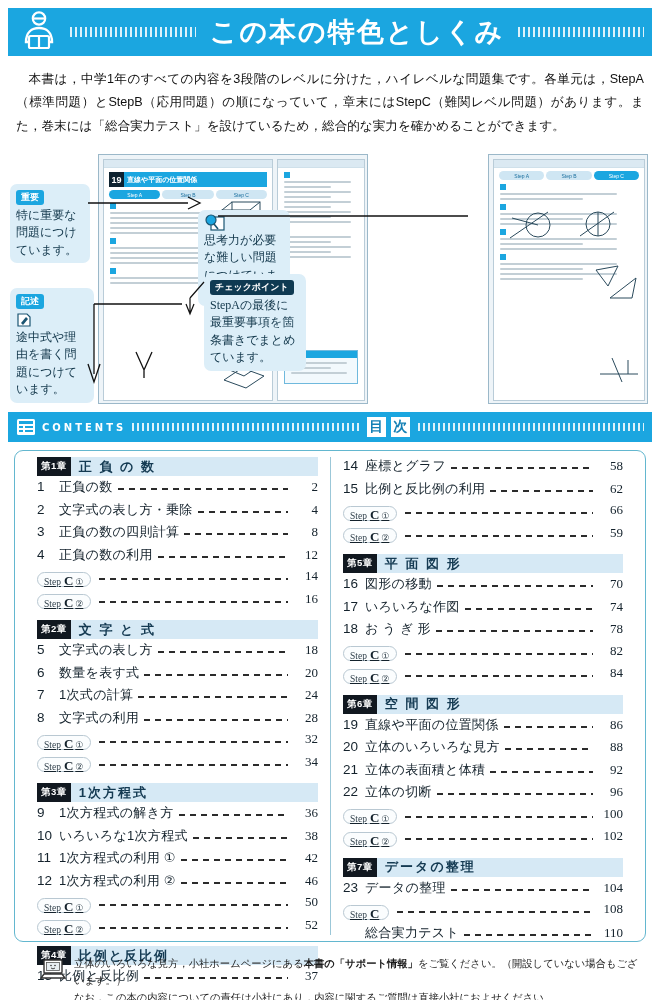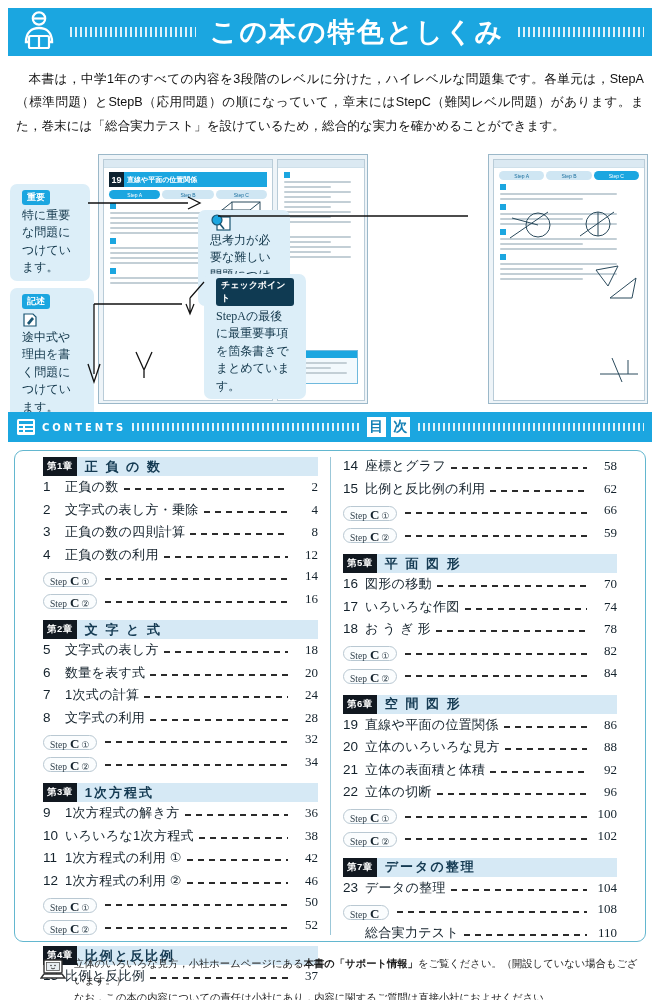--- a/index.html
+++ b/index.html
@@ -71,21 +71,21 @@
   .fig { position: absolute; }
   .checkbox-mini {
     position: absolute; left: 6px; bottom: 16px; right: 6px; height: 34px;
     border: 1px solid #6fb9dd; background: #f2f9fd;
   }
   .checkbox-mini .cbhead { height: 7px; background: #1ba6e0; }
 
   
   .callout {
     position: absolute; background: #dceef8; color: #11364a;
-    border-radius: 7px; padding: 4px 12px; font-size: 12px; line-height: 1.45;
+    border-radius: 7px; padding: 4px 6px; font-size: 12px; line-height: 1.45;
     font-family: "Liberation Serif", serif;
   }
   .tag {
     display: inline-block; background: #1ba6e0; color: #fff;
     font-size: 9px; font-weight: 700; border-radius: 3px; padding: 1px 5px; margin-bottom: 2px;
     font-family: "DejaVu Sans", sans-serif;
   }
   .tag.dark { background: #0f3a52; }
   .arrow-svg { position: absolute; overflow: visible; }
 
@@ -104,21 +104,21 @@
       rgba(255,255,255,.85) 0 2px, rgba(27,166,224,0) 2px 5px); }
   .mokuji { display: flex; gap: 5px; padding: 0 8px; }
   .mokuji span {
     width: 19px; height: 20px; background: #fff; color: #1480b5;
     font-size: 14px; font-weight: 700; display: flex; align-items: center; justify-content: center;
   }
 
   
   .toc {
     position: absolute; left: 14px; top: 450px; width: 632px; height: 492px;
-    border: 1.5px solid #63b7cf; border-radius: 9px; display: flex; padding: 6px 16px;
+    border: 1.5px solid #63b7cf; border-radius: 9px; display: flex; padding: 6px 10px;
   }
   .col { width: 50%; padding: 0 12px; }
   .col.right { border-left: 1.5px solid #9bc7d8; }
 
   .chap-band {
     display: flex; align-items: center; background: #d6e9f5;
     height: 19px; margin: 7px 0 2px 0;
   }
   .chap-band:first-child { margin-top: 0; }
   .chap-badge {
@@ -140,21 +140,21 @@
       #2b2b2b 0 6px, rgba(0,0,0,0) 6px 11px);
     background-position: 0 center; background-size: 100% 2.2px;
     background-repeat: repeat-x;
   }
   .row .pg { width: 26px; flex: 0 0 auto; text-align: right; font-size: 13px;
     font-family: "Liberation Serif", serif; }
 
   .steppill {
     display: inline-flex; align-items: baseline; gap: 1px;
     border: 1px solid #b9c8d2; border-radius: 9px; background: #fbfdfe;
-    padding: 0 7px 0 6px; height: 15px; align-self: center;
+    padding: 0 7px 0 6px; height: 15px; align-self: center; text-decoration: underline;
   }
   .steppill .sw { font-family: "Liberation Serif", serif; font-size: 9.5px; color: #33434e; }
   .steppill .sc { font-family: "Liberation Serif", serif; font-size: 13px; font-weight: 700; color: #14222c; margin-left: 2px; }
   .steppill .sn { font-size: 9px; color: #33434e; margin-left: 1px; }
   .row.steprow .lead { margin-left: 8px; }
 
   
   .footer {
     position: absolute; left: 40px; top: 956px; width: 600px;
     display: flex; align-items: flex-start; gap: 8px;

